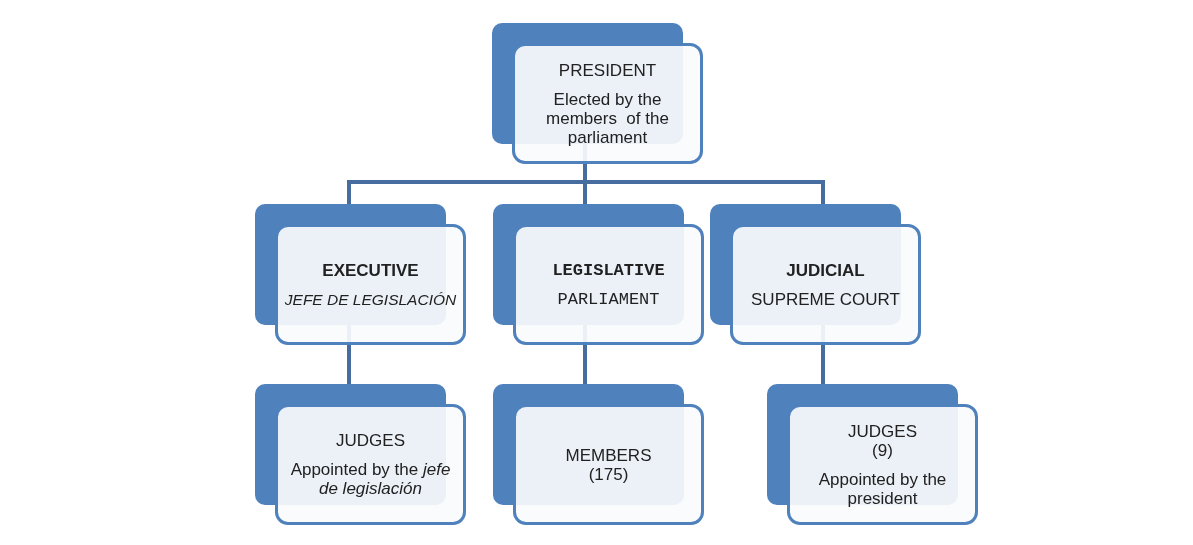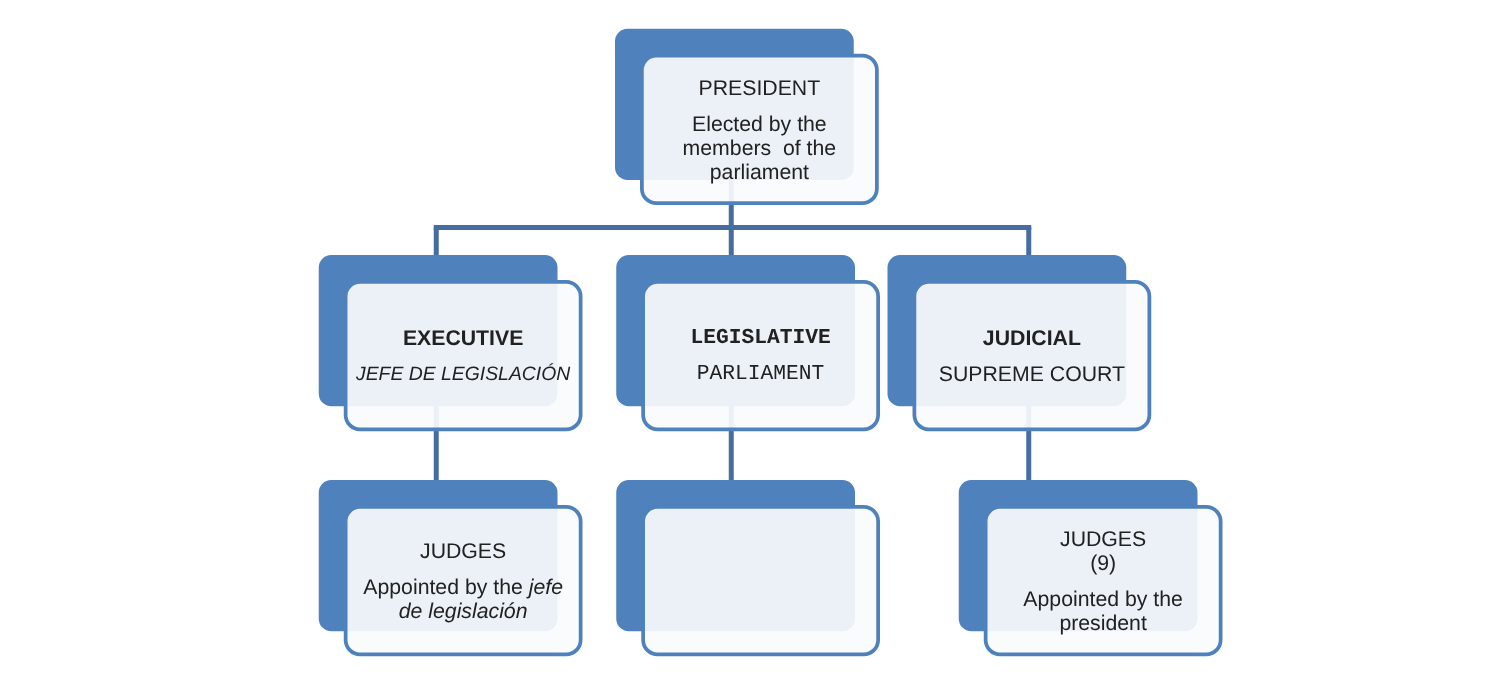--- a/index.html
+++ b/index.html
@@ -121,20 +121,24 @@
     <div class="shadow"></div>
     <div class="card">
       <p class="para">JUDGES</p>
       <p class="para"><span>Appointed by the </span><span class="italic-frag">jefe de legislación</span></p>
     </div>
   </div>
 
   <div class="node" style="left:513px; top:404px;">
     <div class="shadow"></div>
     <div class="card">
+      <div class="stack">
+        <p class="para">MEMBERS</p>
+        <p class="para">(175)</p>
+      </div>
     </div>
   </div>
 
   <div class="node" style="left:787px; top:404px;">
     <div class="shadow"></div>
     <div class="card">
       <div class="stack">
         <p class="para">JUDGES</p>
         <p class="para">(9)</p>
       </div>

